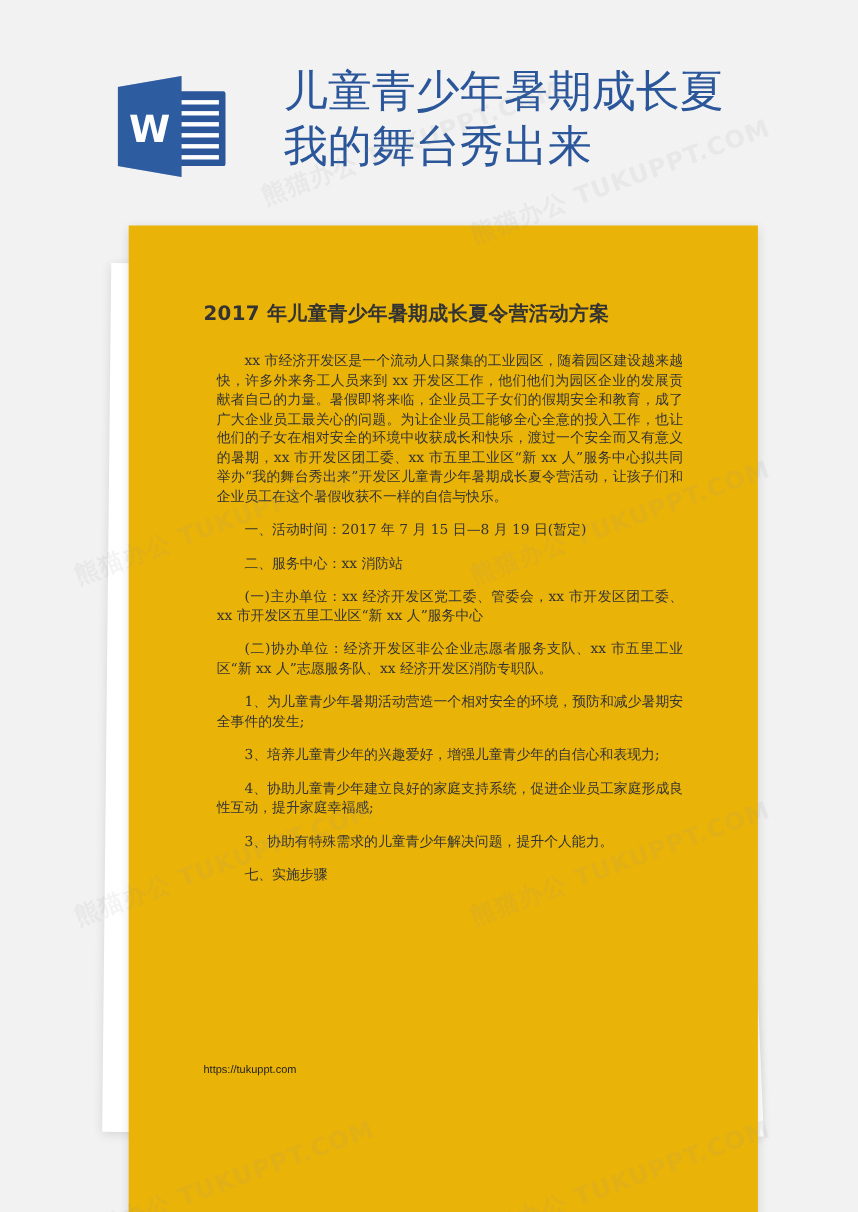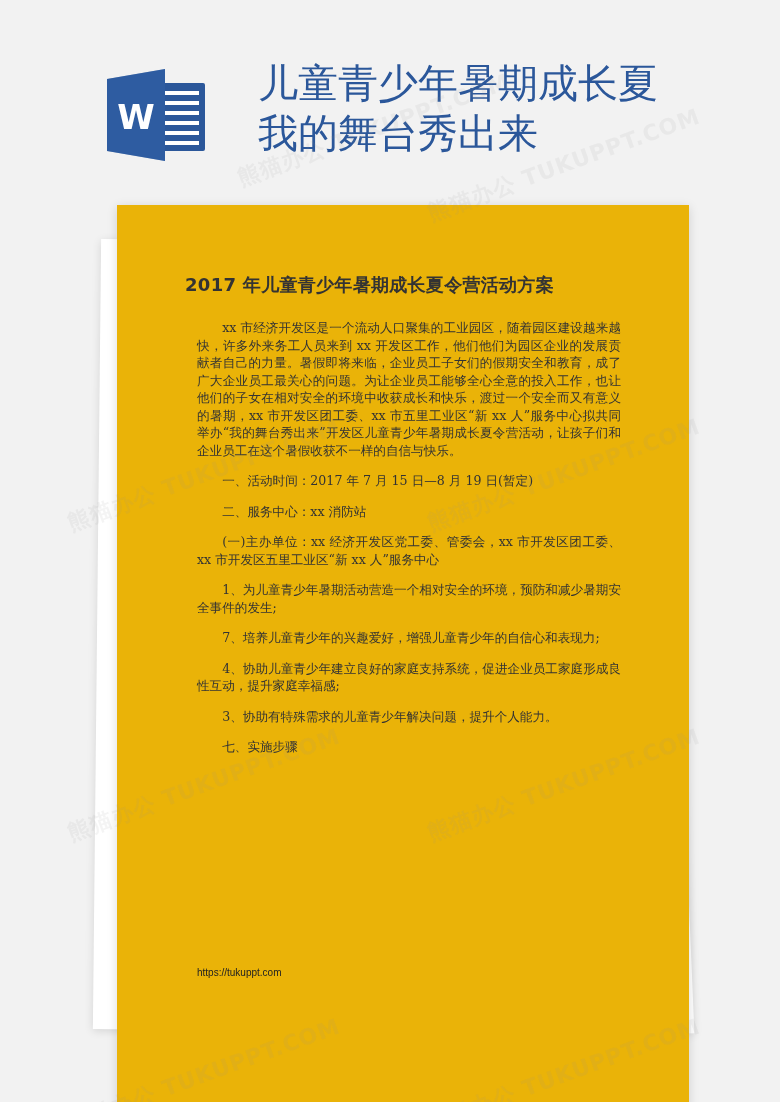--- a/index.html
+++ b/index.html
@@ -81,21 +81,21 @@
       line-height: 17.5px;
       color: #333333;
       text-align: justify;
     }
     .doc-body p {
       margin: 0 0 13px 12px;
       text-indent: 2em;
     }
     .doc-footer {
       position: absolute;
-      left: 80px; top: 762px;
+      left: 68px; top: 762px;
       font-family: "Liberation Sans", sans-serif;
       font-size: 10px;
       color: #222222;
     }
 
     
     .watermark {
       position: absolute;
       font-family: "DejaVu Sans", sans-serif;
       font-weight: bold;
@@ -136,22 +136,23 @@
 <div class="page-back-2"></div>
 <div class="page-back-1"></div>
 
 <div class="page">
   <div class="doc-title">2017 年儿童青少年暑期成长夏令营活动方案</div>
   <div class="doc-body">
     <p>xx 市经济开发区是一个流动人口聚集的工业园区，随着园区建设越来越快，许多外来务工人员来到 xx 开发区工作，他们他们为园区企业的发展贡献者自己的力量。暑假即将来临，企业员工子女们的假期安全和教育，成了广大企业员工最关心的问题。为让企业员工能够全心全意的投入工作，也让他们的子女在相对安全的环境中收获成长和快乐，渡过一个安全而又有意义的暑期，xx 市开发区团工委、xx 市五里工业区“新 xx 人”服务中心拟共同举办“我的舞台秀出来”开发区儿童青少年暑期成长夏令营活动，让孩子们和企业员工在这个暑假收获不一样的自信与快乐。</p>
     <p>一、活动时间：2017 年 7 月 15 日—8 月 19 日(暂定)</p>
     <p>二、服务中心：xx 消防站</p>
     <p>(一)主办单位：xx 经济开发区党工委、管委会，xx 市开发区团工委、xx 市开发区五里工业区“新 xx 人”服务中心</p>
+    <p>(二)协办单位：经济开发区非公企业志愿者服务支队、xx 市五里工业区“新 xx 人”志愿服务队、xx 经济开发区消防专职队。</p>
     <p>1、为儿童青少年暑期活动营造一个相对安全的环境，预防和减少暑期安全事件的发生;</p>
-    <p>7、培养儿童青少年的兴趣爱好，增强儿童青少年的自信心和表现力;</p>
+    <p>3、培养儿童青少年的兴趣爱好，增强儿童青少年的自信心和表现力;</p>
     <p>4、协助儿童青少年建立良好的家庭支持系统，促进企业员工家庭形成良性互动，提升家庭幸福感;</p>
     <p>3、协助有特殊需求的儿童青少年解决问题，提升个人能力。</p>
     <p>七、实施步骤</p>
   </div>
   <div class="doc-footer">https://tukuppt.com</div>
 </div>
 
 <div class="watermark" style="left:230px; top:115px;">熊猫办公 TUKUPPT.COM</div>
 <div class="watermark" style="left:420px; top:150px;">熊猫办公 TUKUPPT.COM</div>
 <div class="watermark" style="left:60px; top:460px;">熊猫办公 TUKUPPT.COM</div>

